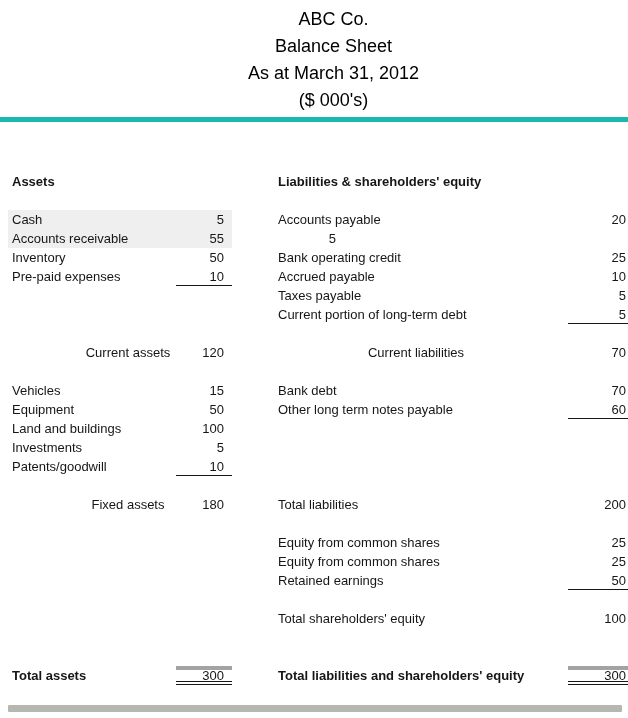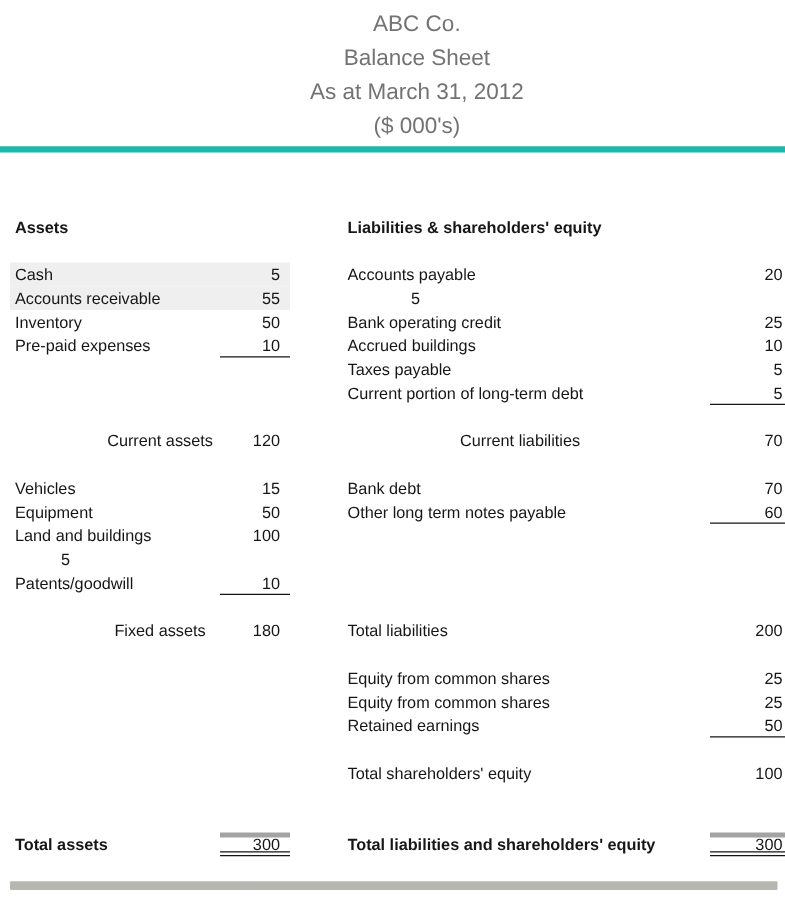--- a/index.html
+++ b/index.html
@@ -2,21 +2,21 @@
 <html style="--accent: #1bb8ae; --highlight: #efefef; --scrollbar: #b7b7b1;"><head>
 <meta charset="utf-8">
 <style>
   html,body{margin:0;padding:0;background:#ffffff;}
   .page{
     position:relative;width:628px;height:718px;background:#fff;overflow:hidden;
     font-family:"Liberation Sans",sans-serif;color:#161616;
   }
   
   .titleblock{position:absolute;top:6px;left:0;width:100%;text-align:center;}
-  .titleblock div{font-size:18px;line-height:27px;font-weight:400;color:#737373;margin-left:39px;}
+  .titleblock div{font-size:18px;line-height:27px;font-weight:400;color:#000000;margin-left:39px;}
   
   .rule{position:absolute;top:117px;left:0;width:628px;height:5px;background:var(--accent,#1bb8ae);}
   
   .col{position:absolute;top:172px;height:513px;}
   .col.left{left:8px;width:224px;}
   .col.right{left:262px;width:356px;margin-left:16px;}
   .row{
     position:absolute;left:0;right:0;height:19px;
     display:flex;align-items:stretch;font-size:13px;
   }
@@ -89,20 +89,21 @@
     </div>
     <div class="row" style="top:228px">
       <div class="cell lbl">Equipment</div>
       <div class="cell num">50</div>
     </div>
     <div class="row" style="top:247px">
       <div class="cell lbl">Land and buildings</div>
       <div class="cell num">100</div>
     </div>
     <div class="row" style="top:266px">
+      <div class="cell lbl">Investments</div>
       <div class="cell num">5</div>
     </div>
     <div class="row u" style="top:285px">
       <div class="cell lbl">Patents/goodwill</div>
       <div class="cell num">10</div>
     </div>
 
     <div class="row" style="top:323px">
       <div class="cell sp-a"></div>
       <div class="cell mid">Fixed assets</div>
@@ -126,21 +127,21 @@
       <div class="cell num">20</div>
     </div>
     <div class="row" style="top:57px">
       <div class="cell num">5</div>
     </div>
     <div class="row" style="top:76px">
       <div class="cell lbl">Bank operating credit</div>
       <div class="cell num">25</div>
     </div>
     <div class="row" style="top:95px">
-      <div class="cell lbl">Accrued buildings</div>
+      <div class="cell lbl">Accrued payable</div>
       <div class="cell num">10</div>
     </div>
     <div class="row" style="top:114px">
       <div class="cell lbl">Taxes payable</div>
       <div class="cell num">5</div>
     </div>
     <div class="row u" style="top:133px">
       <div class="cell lbl">Current portion of long-term debt</div>
       <div class="cell num">5</div>
     </div>

